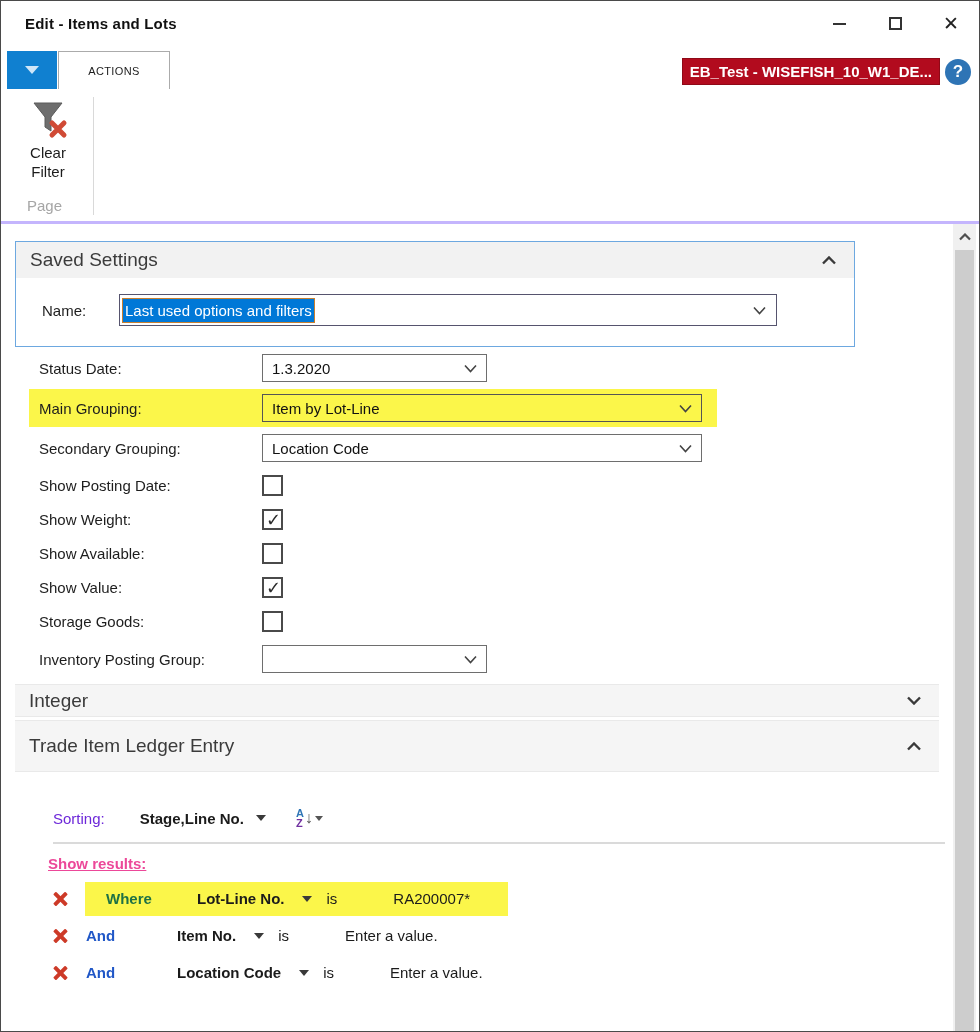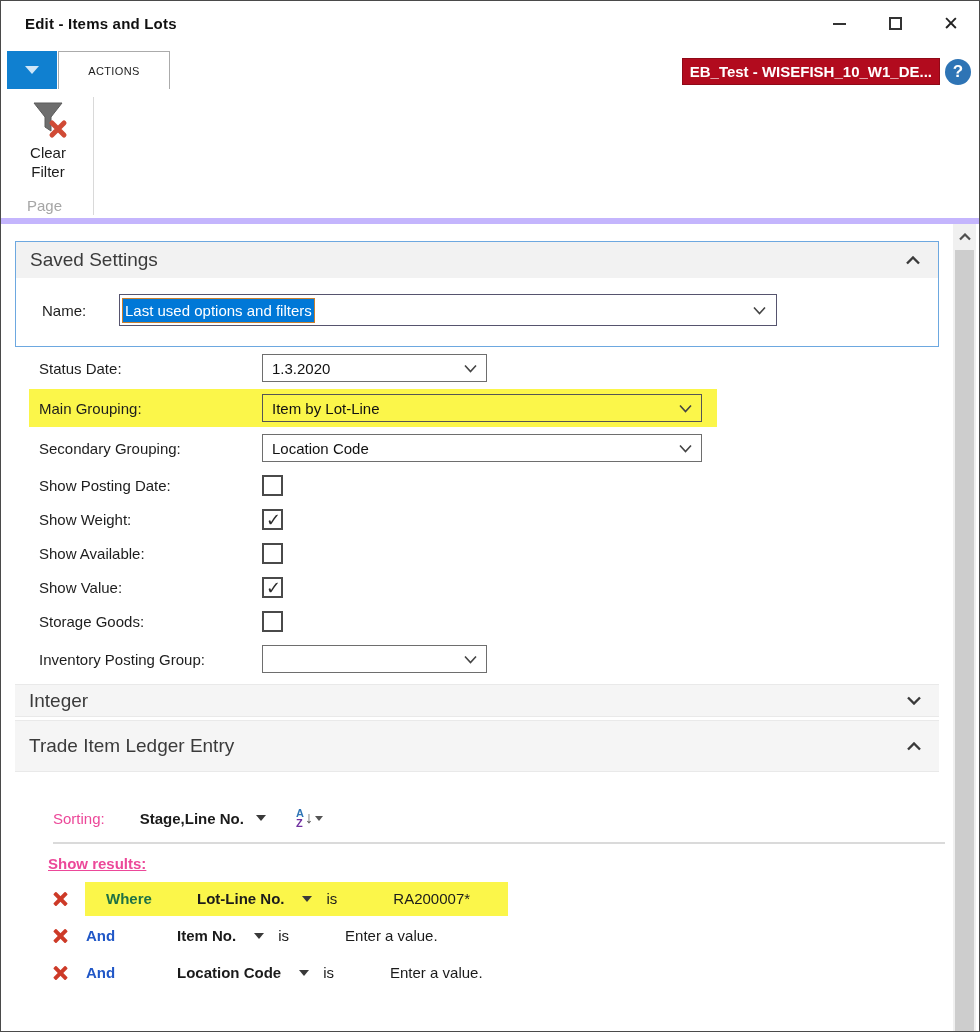--- a/index.html
+++ b/index.html
@@ -22,31 +22,31 @@
   
   .tabrow { height:43px; display:flex; align-items:flex-end; background:#fff; padding:0 8px 0 6px; }
   .app-menu-tab { width:50px; height:38px; background:#1080d0; display:flex; align-items:center; justify-content:center; cursor:pointer; }
   .app-menu-caret { width:0; height:0; border-left:7px solid transparent; border-right:7px solid transparent; border-top:8px solid #cfe6f8; }
   .actions-tab { margin-left:1px; width:112px; height:38px; background:#fff; border:1px solid #ababab; border-bottom:none; display:flex; align-items:center; justify-content:center; font-size:11px; color:#1c1c1c; letter-spacing:.4px; cursor:pointer; }
   .tab-spacer { flex:1; }
   .env-badge { height:27px; margin-bottom:4px; background:#b20b1e; border:1px solid #8f0917; color:#fff; font-size:15px; font-weight:700; display:flex; align-items:center; padding:0 7px;justify-content:flex-end; }
   .help-btn { width:26px; height:26px; margin:0 0 4px 5px; border-radius:50%; background:#2e74b5; color:#fff; font-size:17px; font-weight:700; display:flex; align-items:center; justify-content:center; cursor:pointer; }
 
   
-  .ribbon { height:135px; background:#fff; border-bottom:6px solid #c4b5fd; position:relative; }
+  .ribbon { height:135px; background:#fff; border-bottom:3px solid #c4b5fd; position:relative; }
   .clear-filter-btn { position:absolute; left:14px; top:6px; width:66px; text-align:center; cursor:pointer; }
   .cf-icon { position:relative; width:44px; height:44px; margin:2px auto 2px; }
   .cf-label { font-size:15px; color:#1c1c1c; line-height:19px; }
   .ribbon-group-label { position:absolute; left:26px; top:108px; font-size:15px; color:#a6a6a6; }
   .ribbon-divider { position:absolute; left:92px; top:8px; height:118px; width:1px; background:#d9d9d9; }
 
   
   .content { position:relative; padding:17px 0 0 14px; }
 
-  .fasttab { width:924px; border:1px solid #6da8e0; background:#fff; }
+  .fasttab { width:840px; border:1px solid #6da8e0; background:#fff; }
   .fasttab-header { height:36px; background:#f2f2f2; display:flex; align-items:center; padding:0 18px 0 14px; cursor:pointer; }
   .fasttab-title { font-size:19px; color:#3b3b3b; }
   .fasttab-chevron { margin-left:auto; display:flex; align-items:center; }
   .fasttab-body { padding:16px 14px 20px 26px; }
 
   .name-row { display:flex; align-items:center; }
   .name-label { width:77px; font-size:15px; color:#1d1d1d; }
   .name-combo { width:658px; height:32px; border:1px solid #56546e; display:flex; align-items:center; padding:0 10px 0 3px; background:#fff; cursor:text; }
   .name-selection { background:#0078d7; color:#fff; font-size:15px; padding:3px 2px; outline:1px solid #c87f2f; }
   .combo-chevron { margin-left:auto; display:flex; align-items:center; }
@@ -60,21 +60,21 @@
   .combobox { height:28px; border:1px solid #6e6e6e; background:#fff; display:flex; align-items:center; padding:0 9px; font-size:15px; color:#111; cursor:pointer; }
   .combobox.narrow { width:225px; }
   .combobox.wide { width:440px; }
   .combobox.on-yellow { background:#fbf64a; border-color:#555; }
   .checkbox { width:21px; height:21px; border:2px solid #4a4a4a; background:#fff; position:relative; cursor:pointer; }
   .checkbox.checked::after { content:"✓"; position:absolute; left:2px; top:-2px; font-size:18px; font-weight:700; color:#2b2b2b; }
   .chk-row { margin-top:13px; margin-bottom:13px; }
 
   
   .sorting-row { display:flex; align-items:center; margin:31px 0 0 38px; height:30px; }
-  .sorting-label { font-size:15px; color:#ec4899; }
+  .sorting-label { font-size:15px; color:#6d28d9; }
   .sorting-value { margin-left:35px; font-size:15px; font-weight:700; color:#1b1b1b; cursor:pointer; }
   .mini-caret { width:0; height:0; border-left:5px solid transparent; border-right:5px solid transparent; border-top:6px solid #3a3a3a; display:inline-block; }
   .sorting-caret { margin-left:12px; cursor:pointer; }
   .az-sort { margin-left:30px; display:flex; align-items:center; cursor:pointer; }
   .az-letters { display:flex; flex-direction:column; font-size:11px; font-weight:700; line-height:10px; }
   .az-a { color:#2e75b6; } .az-z { color:#7030a0; }
   .az-arrow { font-size:16px; color:#555; margin-left:1px; }
   .az-caret { margin-left:2px; border-left:4px solid transparent; border-right:4px solid transparent; border-top:5px solid #555; }
 
   .hr-divider { margin:9px 0 0 38px; width:892px; height:2px; background:#dadada; }

